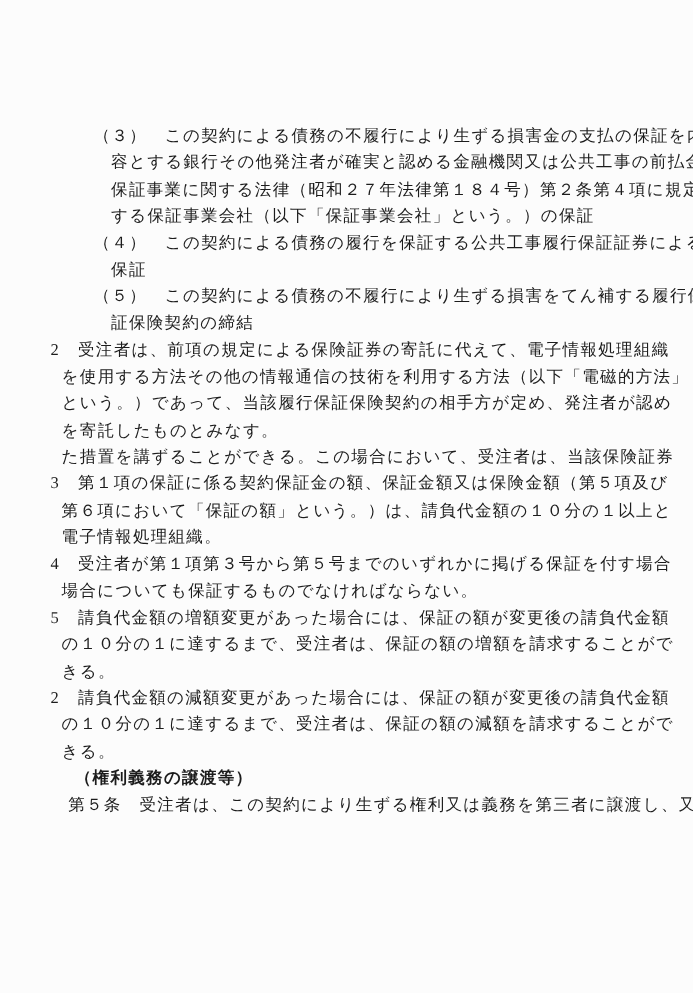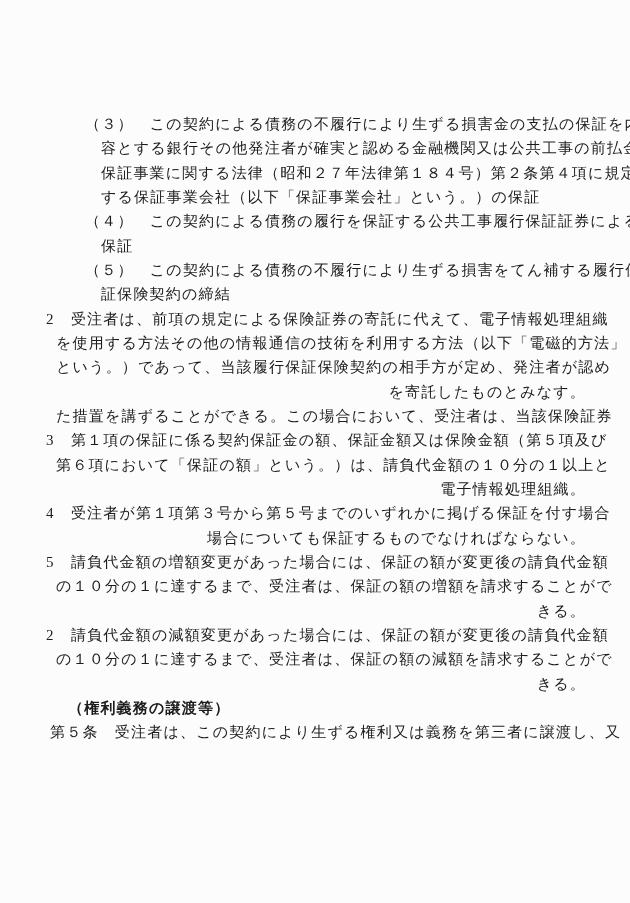--- a/index.html
+++ b/index.html
@@ -28,25 +28,25 @@
     font-size: 15px;
     letter-spacing: 1.2px;
   }
   .line {
     line-height: 24.33px;
     height: 24.33px;
     white-space: nowrap;
   }
   
   .item-first { margin-left: 0; }        
-  .item-cont  { margin-left: 10px; text-align: right; }     
+  .item-cont  { margin-left: 10px; }     
   .sub-first  { margin-left: 39px; }     
   .sub-cont   { margin-left: 55px; }     
   .heading    { margin-left: 22px; font-weight: bold; }     
-  .article    { margin-left: 4px; }        
+  .article    { margin-left: 16px; }        
 </style>
 </head>
 <body>
 
 <div class="doc-page">
   <div class="text-block">
     <div class="line sub-first">（３）　この契約による債務の不履行により生ずる損害金の支払の保証を内</div>
     <div class="line sub-cont">容とする銀行その他発注者が確実と認める金融機関又は公共工事の前払金</div>
     <div class="line sub-cont">保証事業に関する法律（昭和２７年法律第１８４号）第２条第４項に規定</div>
     <div class="line sub-cont">する保証事業会社（以下「保証事業会社」という。）の保証</div>

